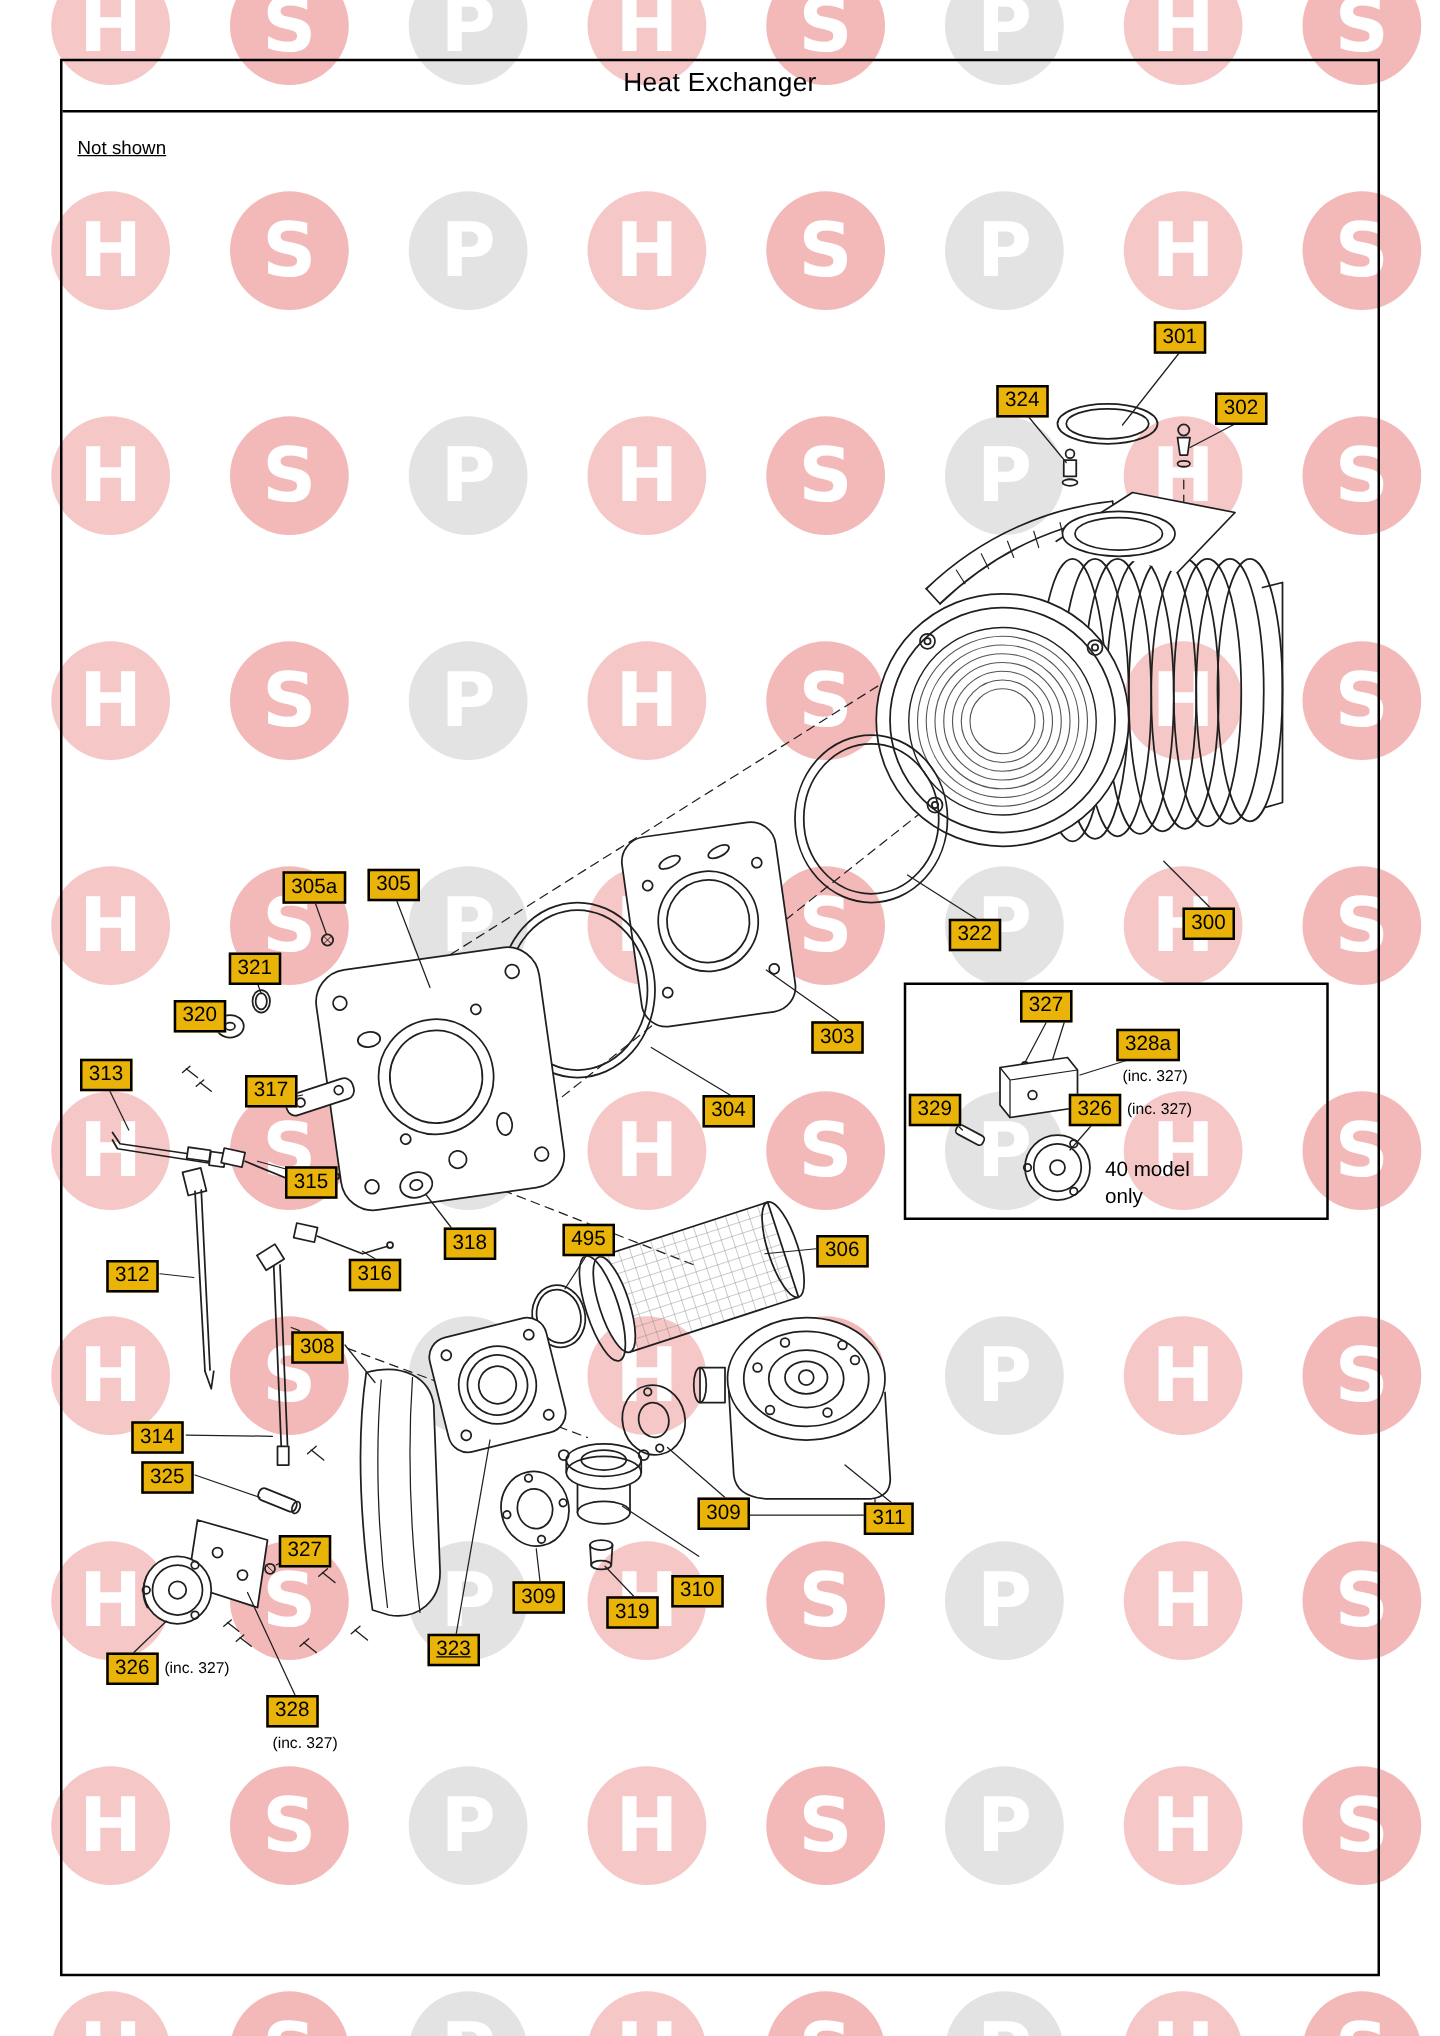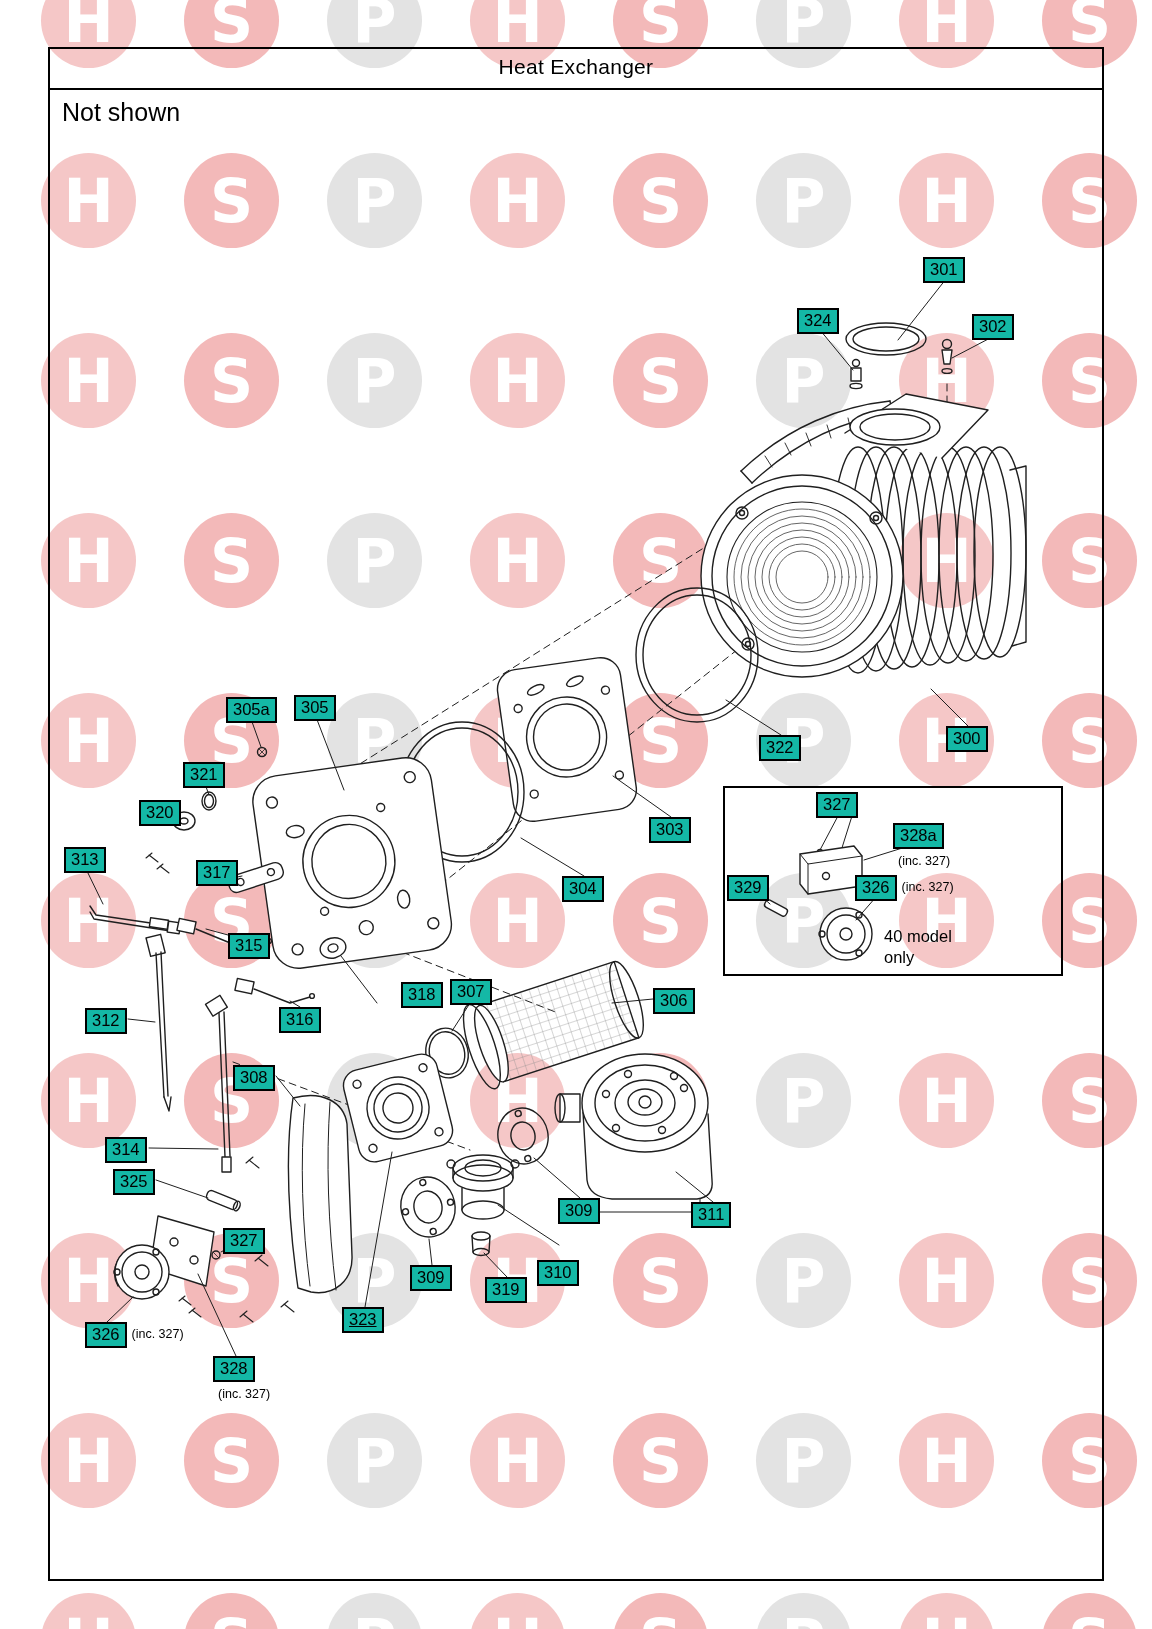--- a/index.html
+++ b/index.html
@@ -40,22 +40,23 @@
     letter-spacing: 0.3px;
   }
   .title-rule {
     position: absolute;
     left: 50px; top: 88px;
     width: 1052px; height: 0;
     border-top: 2px solid #000;
   }
   .notshown {
     position: absolute;
-    left: 62px; top: 98px;
-    font-size: 25px;
+    left: 62px; top: 110px;
+    font-size: 15px;
+    text-decoration: underline;
   }
   .ns-item {
     position: absolute;
     left: 62px; top: 124px;
     font-size: 19px;
     display: flex; align-items: center; gap: 8px;
   }
   .ns-num {
     border: 2px solid #000;
     padding: 0 4px 1px 4px;
@@ -66,21 +67,21 @@
   svg.drawing { position: absolute; left: 0; top: 0; }
   
   .part-label {
     position: absolute;
     display: flex;
     align-items: flex-start;
   }
   .part-label.below { flex-direction: column; }
   .pl-box {
     border: 2px solid #000;
-    background: #14b8a6;
+    background: #eab308;
     padding: 1px 5px 2px 5px;
     font-size: 16.5px;
     line-height: 1.15;
     white-space: nowrap;
     text-align: right;
   }
   .pl-suffix {
     font-size: 12.5px;
     padding: 5px 0 0 5px;
     white-space: nowrap;
@@ -567,31 +568,31 @@
       </div>
       <div class="part-label" style="left: 64px; top: 847px;">
         <span class="pl-box">313</span>
       </div>
       <div class="part-label" style="left: 196px; top: 860px;">
         <span class="pl-box">317</span>
       </div>
       <div class="part-label" style="left: 228px; top: 933px;">
         <span class="pl-box">315</span>
       </div>
-      <div class="part-label" style="left: 355px; top: 982px; margin-left: 46px;">
+      <div class="part-label" style="left: 355px; top: 982px;">
         <span class="pl-box">318</span>
       </div>
       <div class="part-label" style="left: 279px; top: 1007px;">
         <span class="pl-box">316</span>
       </div>
       <div class="part-label" style="left: 85px; top: 1008px;">
         <span class="pl-box">312</span>
       </div>
       <div class="part-label" style="left: 450px; top: 979px;">
-        <span class="pl-box">307</span>
+        <span class="pl-box">495</span>
       </div>
       <div class="part-label" style="left: 653px; top: 988px;">
         <span class="pl-box">306</span>
       </div>
       <div class="part-label" style="left: 233px; top: 1065px;">
         <span class="pl-box">308</span>
       </div>
       <div class="part-label" style="left: 105px; top: 1137px;">
         <span class="pl-box">314</span>
       </div>

